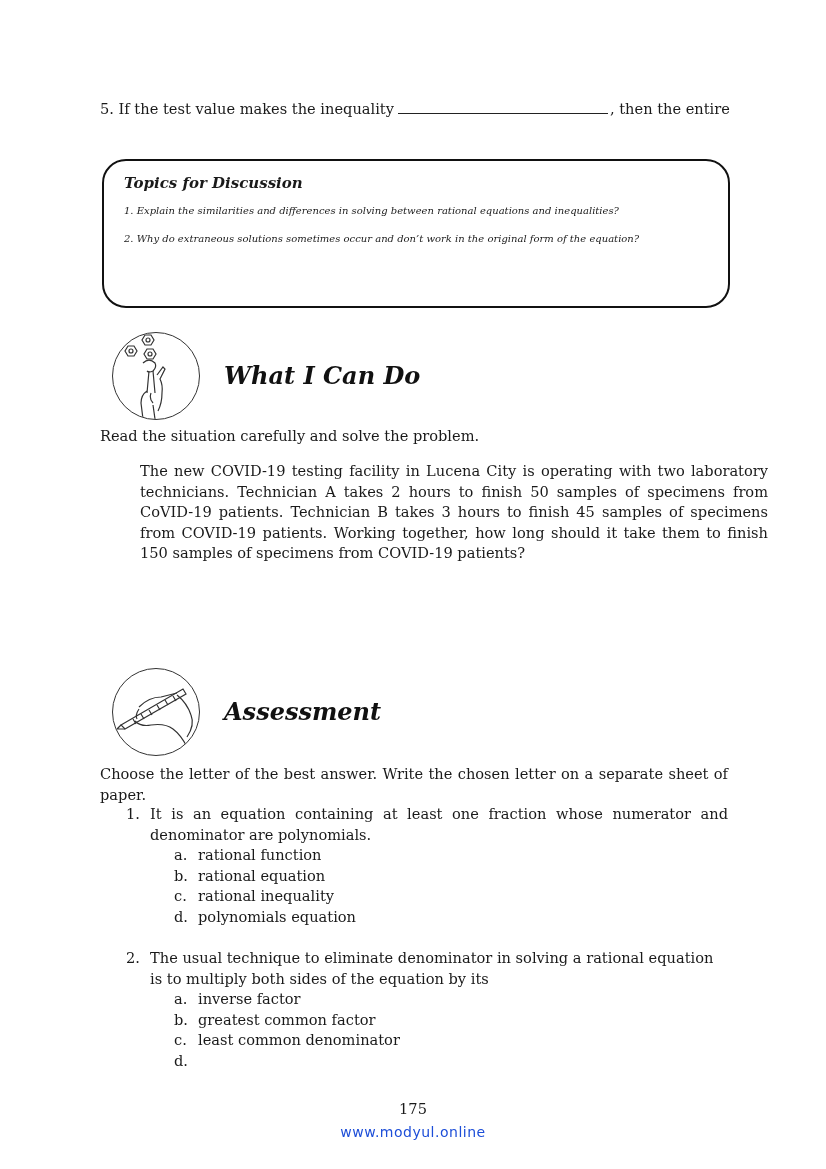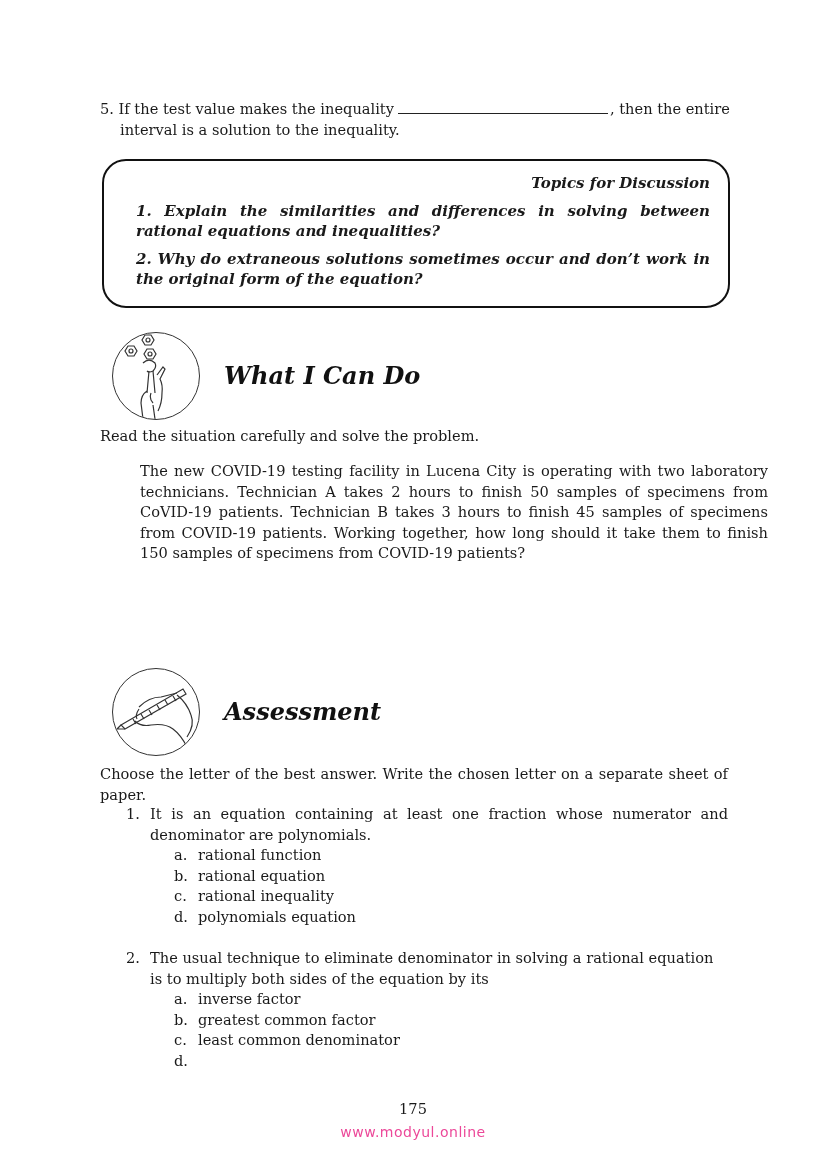--- a/index.html
+++ b/index.html
@@ -8,50 +8,49 @@
   .abs { position: absolute; }
   .txt { font-size: 14.6px; line-height: 20.6px; }
   .just { text-align: justify; text-align-last: left; }
   .q5 { left: 100px; top: 99px; width: 628px; }
   .q5 .line1 { white-space: nowrap; }
   .blank { display: inline-block; width: 210px; border-bottom: 1px solid #222; height: 14px; vertical-align: baseline; margin: 0 2px 0 4px; }
   .q5 .line2 { padding-left: 20px; }
 
   .topics { left: 102px; top: 159px; width: 628px; height: 149px; border: 2px solid #111;
             border-radius: 24px; box-sizing: border-box; padding: 12px 18px 0 20px; }
-  .topics h3 { margin: 0 0 8px 0; font-size: 15px; font-weight: bold; font-style: italic; line-height: 20px; text-align: right; }
-  .topics p { margin: 0 0 8px 12px; font-style: italic; font-size: 15px; line-height: 20px; text-align: justify; font-weight: bold; }
+  .topics h3 { margin: 0 0 8px 0; font-size: 15px; font-weight: bold; font-style: italic; line-height: 20px; }
+  .topics p { margin: 0 0 8px 0; font-style: italic; font-size: 10px; line-height: 20px; text-align: justify; }
 
   .icon-circle { width: 88px; height: 88px; border: 1.5px solid #333; border-radius: 50%; box-sizing: border-box; overflow: hidden; }
   .icon-circle svg { display: block; }
   .section-title { font-family: "DejaVu Serif", serif; font-weight: bold; font-style: italic; font-size: 24px; line-height: 30px; color: #111; }
 
   .p-read { left: 100px; top: 426px; width: 628px; }
   .p-covid { left: 100px; top: 461px; width: 628px; margin-left: 40px; }
   .p-hint { left: 100px; top: 580px; width: 628px; }
   .p-choose { left: 100px; top: 764px; width: 628px; }
 
   .q { position: absolute; left: 126px; width: 602px; }
   .q .num { position: absolute; left: 0; top: 0; }
   .q .qtext { margin-left: 24px; }
   .q .opts { margin-left: 48px; margin-top: 0; padding: 0; list-style: none; }
   .q .opts li { position: relative; padding-left: 24px; }
   .q .opts li .ol { position: absolute; left: 0; }
 
   .page-num { left: 0; width: 826px; top: 1100px; text-align: center; font-size: 14.6px; }
-  .watermark { left: 0; width: 826px; top: 1124px; text-align: center; font-family: "DejaVu Sans", sans-serif; font-size: 14px; color: #ec4899; letter-spacing: 0.5px; }
+  .watermark { left: 0; width: 826px; top: 1124px; text-align: center; font-family: "DejaVu Sans", sans-serif; font-size: 14px; color: #1d4ed8; letter-spacing: 0.5px; }
 </style>
 </head>
 <body>
 
 <div class="abs txt q5">
   <div class="line1">
     <span>5. If the test value makes the inequality</span><span class="blank"></span><span>, then the entire</span>
   </div>
-  <div class="line2">interval is a solution to the inequality.</div>
 </div>
 
 <div class="abs topics">
   <h3>Topics for Discussion</h3>
   <p>1. Explain the similarities and differences in solving between rational equations and inequalities?</p>
   <p>2. Why do extraneous solutions sometimes occur and don’t work in the original form of the equation?</p>
 </div>
 
 <div class="abs icon-circle" style="left:112px; top:332px;">
   <svg width="88" height="88" viewBox="0 0 88 88">

